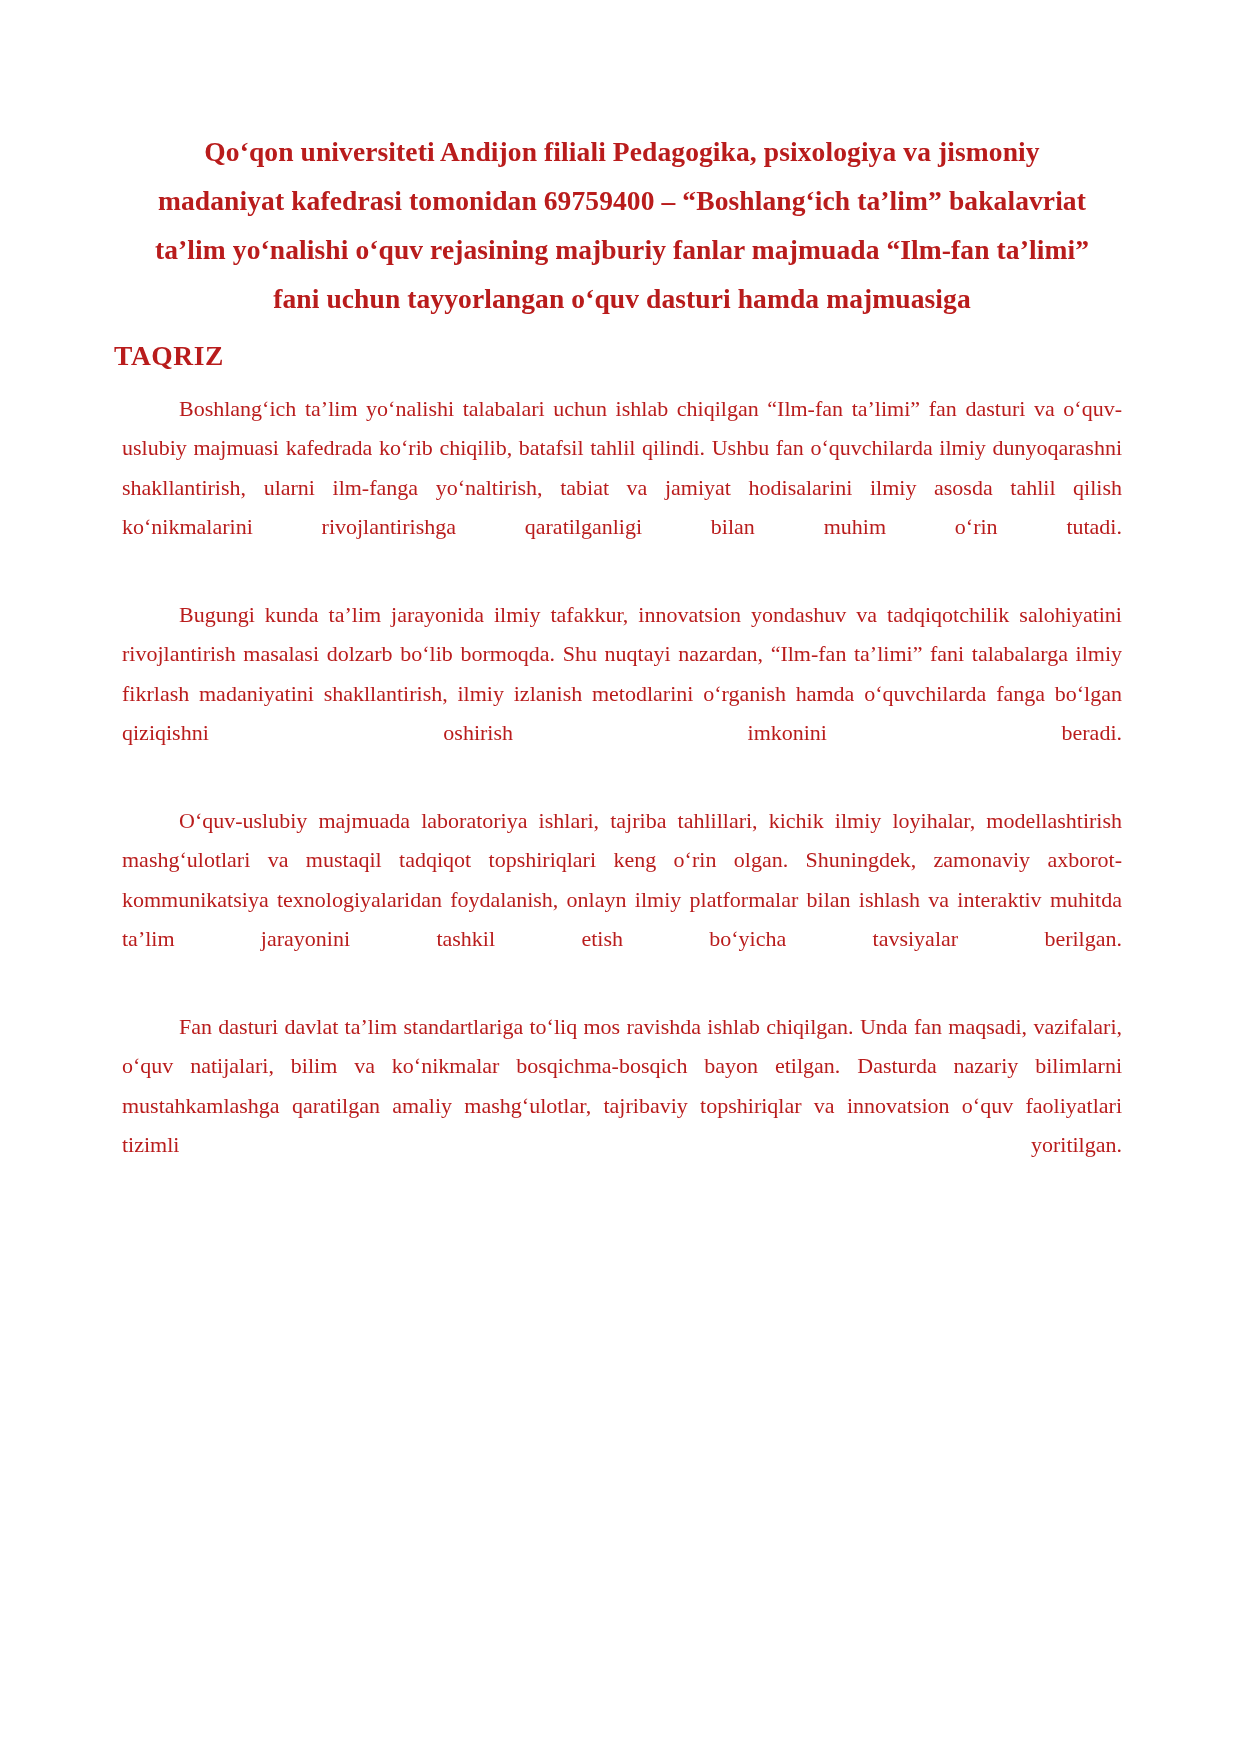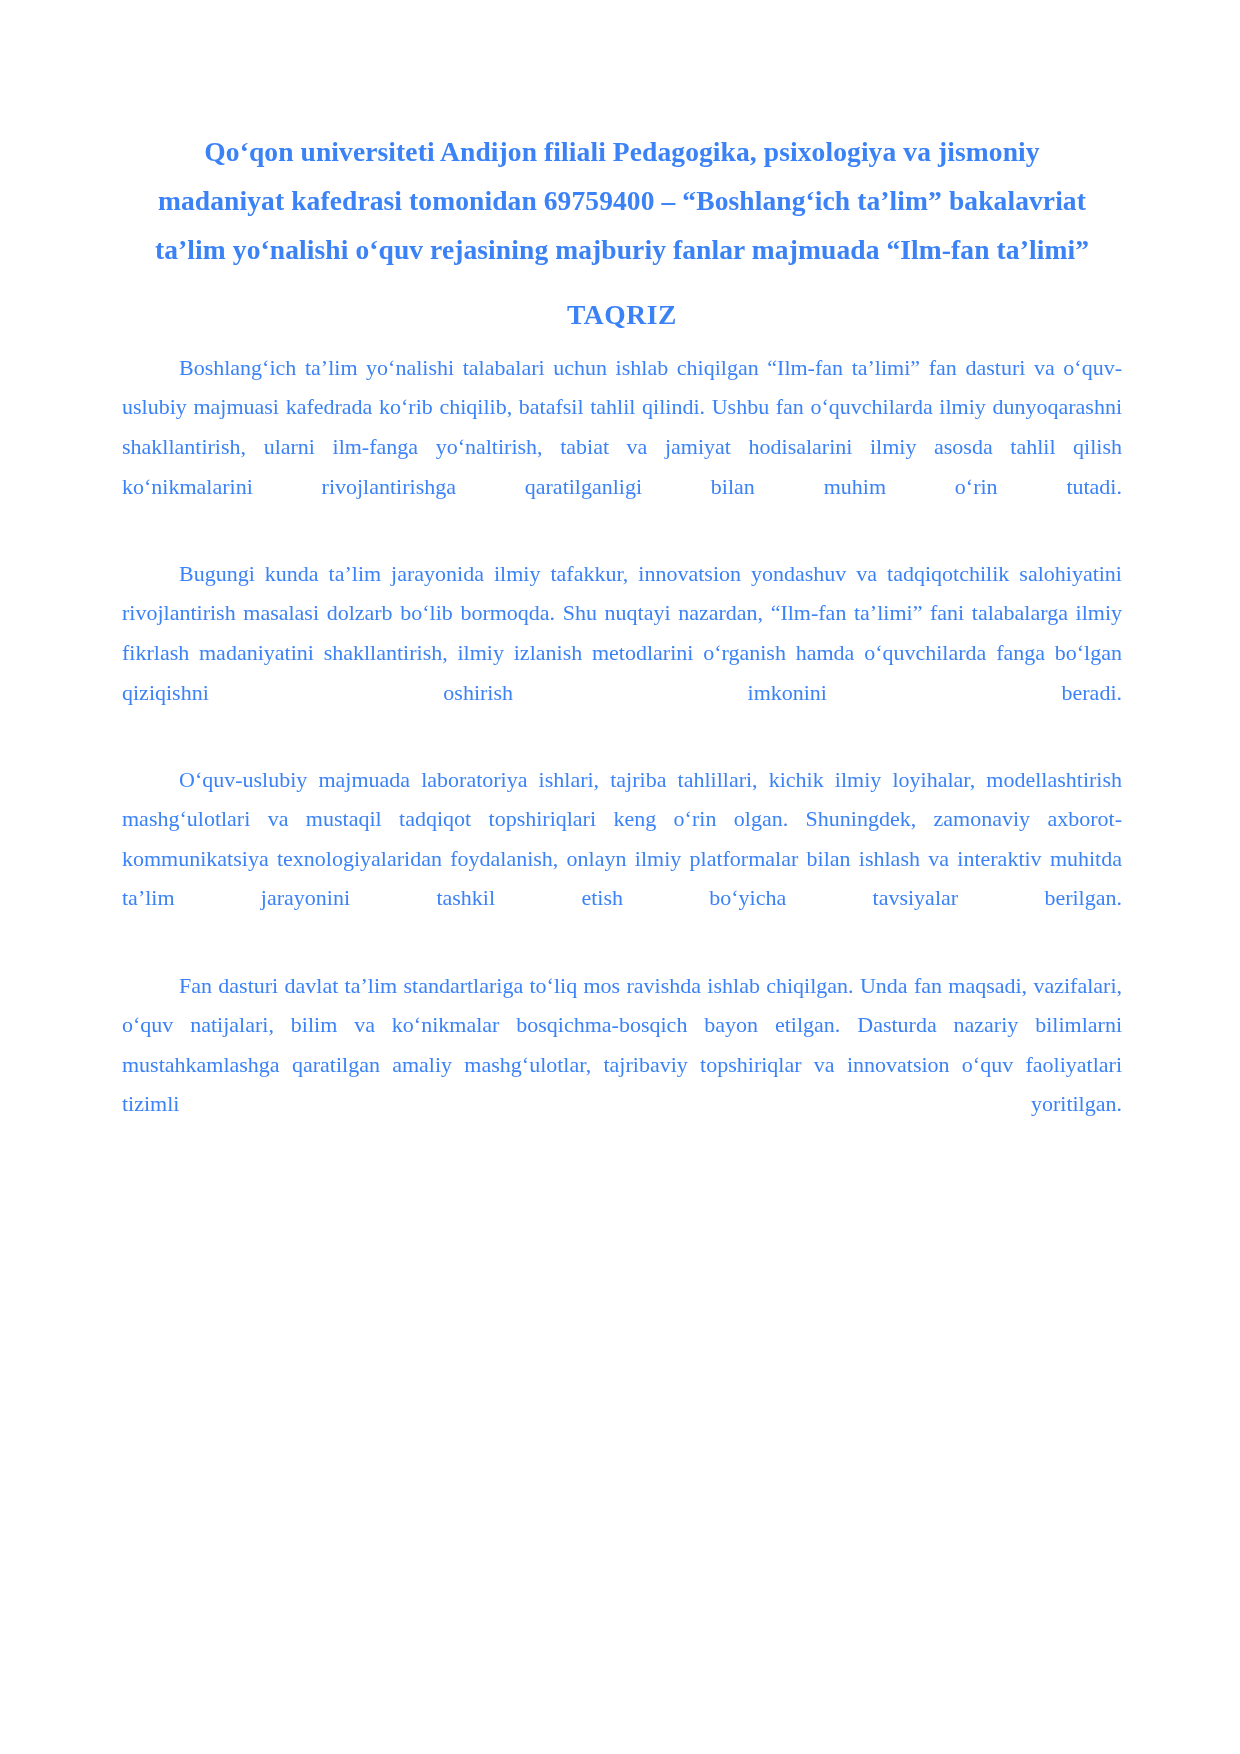--- a/index.html
+++ b/index.html
@@ -10,21 +10,21 @@
   }
 
   .page {
     position: relative;
     width: 1196px;
     height: 1754px;
     background: #ffffff;
     box-sizing: border-box;
     padding: 128px 110px 90px 114px;
     font-family: "Liberation Serif", "DejaVu Serif", serif;
-    color: #3b82f6;
+    color: #b91c1c;
     overflow: hidden;
   }
 
   .doc-body {
     width: 1016px;
   }
 
   .title-block {
     margin: 0 0 4px 0;
   }
@@ -34,24 +34,23 @@
     font-weight: bold;
     text-align: center;
     line-height: 1.78;
     letter-spacing: 0.1px;
     white-space: nowrap;
   }
 
   .heading-taqriz {
     font-size: 27.5px;
     font-weight: bold;
-    text-align: center;
     line-height: 1.78;
     letter-spacing: 0.6px;
-    margin: 16px 0 2px 0;
+    margin: 8px 0 2px 0;
   }
 
   p.para {
     font-size: 22px;
     line-height: 1.80;
     text-align: justify;
     text-justify: inter-word;
     text-indent: 57px;
     margin: 8px;
     hyphens: none;
@@ -73,20 +72,21 @@
 </head>
 <body>
 
 <div class="page">
   <div class="doc-body">
 
     <div class="title-block">
       <div class="title-line">Qo‘qon universiteti Andijon filiali Pedagogika, psixologiya va jismoniy</div>
       <div class="title-line">madaniyat kafedrasi tomonidan 69759400 – “Boshlang‘ich ta’lim” bakalavriat</div>
       <div class="title-line">ta’lim yo‘nalishi o‘quv rejasining majburiy fanlar majmuada “Ilm-fan ta’limi”</div>
+      <div class="title-line">fani uchun tayyorlangan o‘quv dasturi hamda majmuasiga</div>
     </div>
 
     <div class="heading-taqriz">TAQRIZ</div>
 
     <p class="para">Boshlang‘ich ta’lim yo‘nalishi talabalari uchun ishlab chiqilgan “Ilm-fan ta’limi” fan dasturi va o‘quv-uslubiy majmuasi kafedrada ko‘rib chiqilib, batafsil tahlil qilindi. Ushbu fan o‘quvchilarda ilmiy dunyoqarashni shakllantirish, ularni ilm-fanga yo‘naltirish, tabiat va jamiyat hodisalarini ilmiy asosda tahlil qilish ko‘nikmalarini rivojlantirishga qaratilganligi bilan muhim o‘rin tutadi.</p>
     <p class="para">Bugungi kunda ta’lim jarayonida ilmiy tafakkur, innovatsion yondashuv va tadqiqotchilik salohiyatini rivojlantirish masalasi dolzarb bo‘lib bormoqda. Shu nuqtayi nazardan, “Ilm-fan ta’limi” fani talabalarga ilmiy fikrlash madaniyatini shakllantirish, ilmiy izlanish metodlarini o‘rganish hamda o‘quvchilarda fanga bo‘lgan qiziqishni oshirish imkonini beradi.</p>
     <p class="para">O‘quv-uslubiy majmuada laboratoriya ishlari, tajriba tahlillari, kichik ilmiy loyihalar, modellashtirish mashg‘ulotlari va mustaqil tadqiqot topshiriqlari keng o‘rin olgan. Shuningdek, zamonaviy axborot-kommunikatsiya texnologiyalaridan foydalanish, onlayn ilmiy platformalar bilan ishlash va interaktiv muhitda ta’lim jarayonini tashkil etish bo‘yicha tavsiyalar berilgan.</p>
     <p class="para">Fan dasturi davlat ta’lim standartlariga to‘liq mos ravishda ishlab chiqilgan. Unda fan maqsadi, vazifalari, o‘quv natijalari, bilim va ko‘nikmalar bosqichma-bosqich bayon etilgan. Dasturda nazariy bilimlarni mustahkamlashga qaratilgan amaliy mashg‘ulotlar, tajribaviy topshiriqlar va innovatsion o‘quv faoliyatlari tizimli yoritilgan.</p>
 
   </div>

